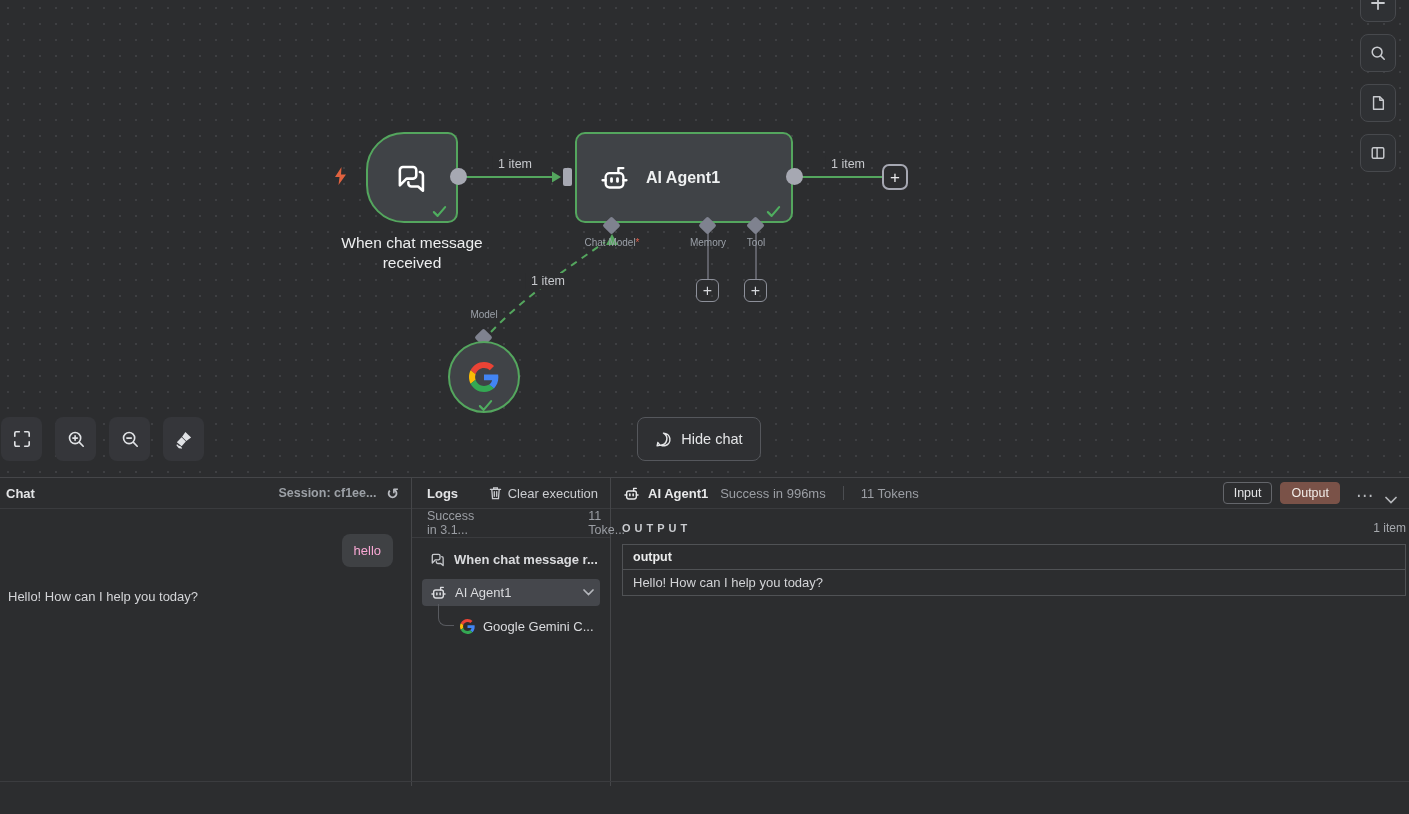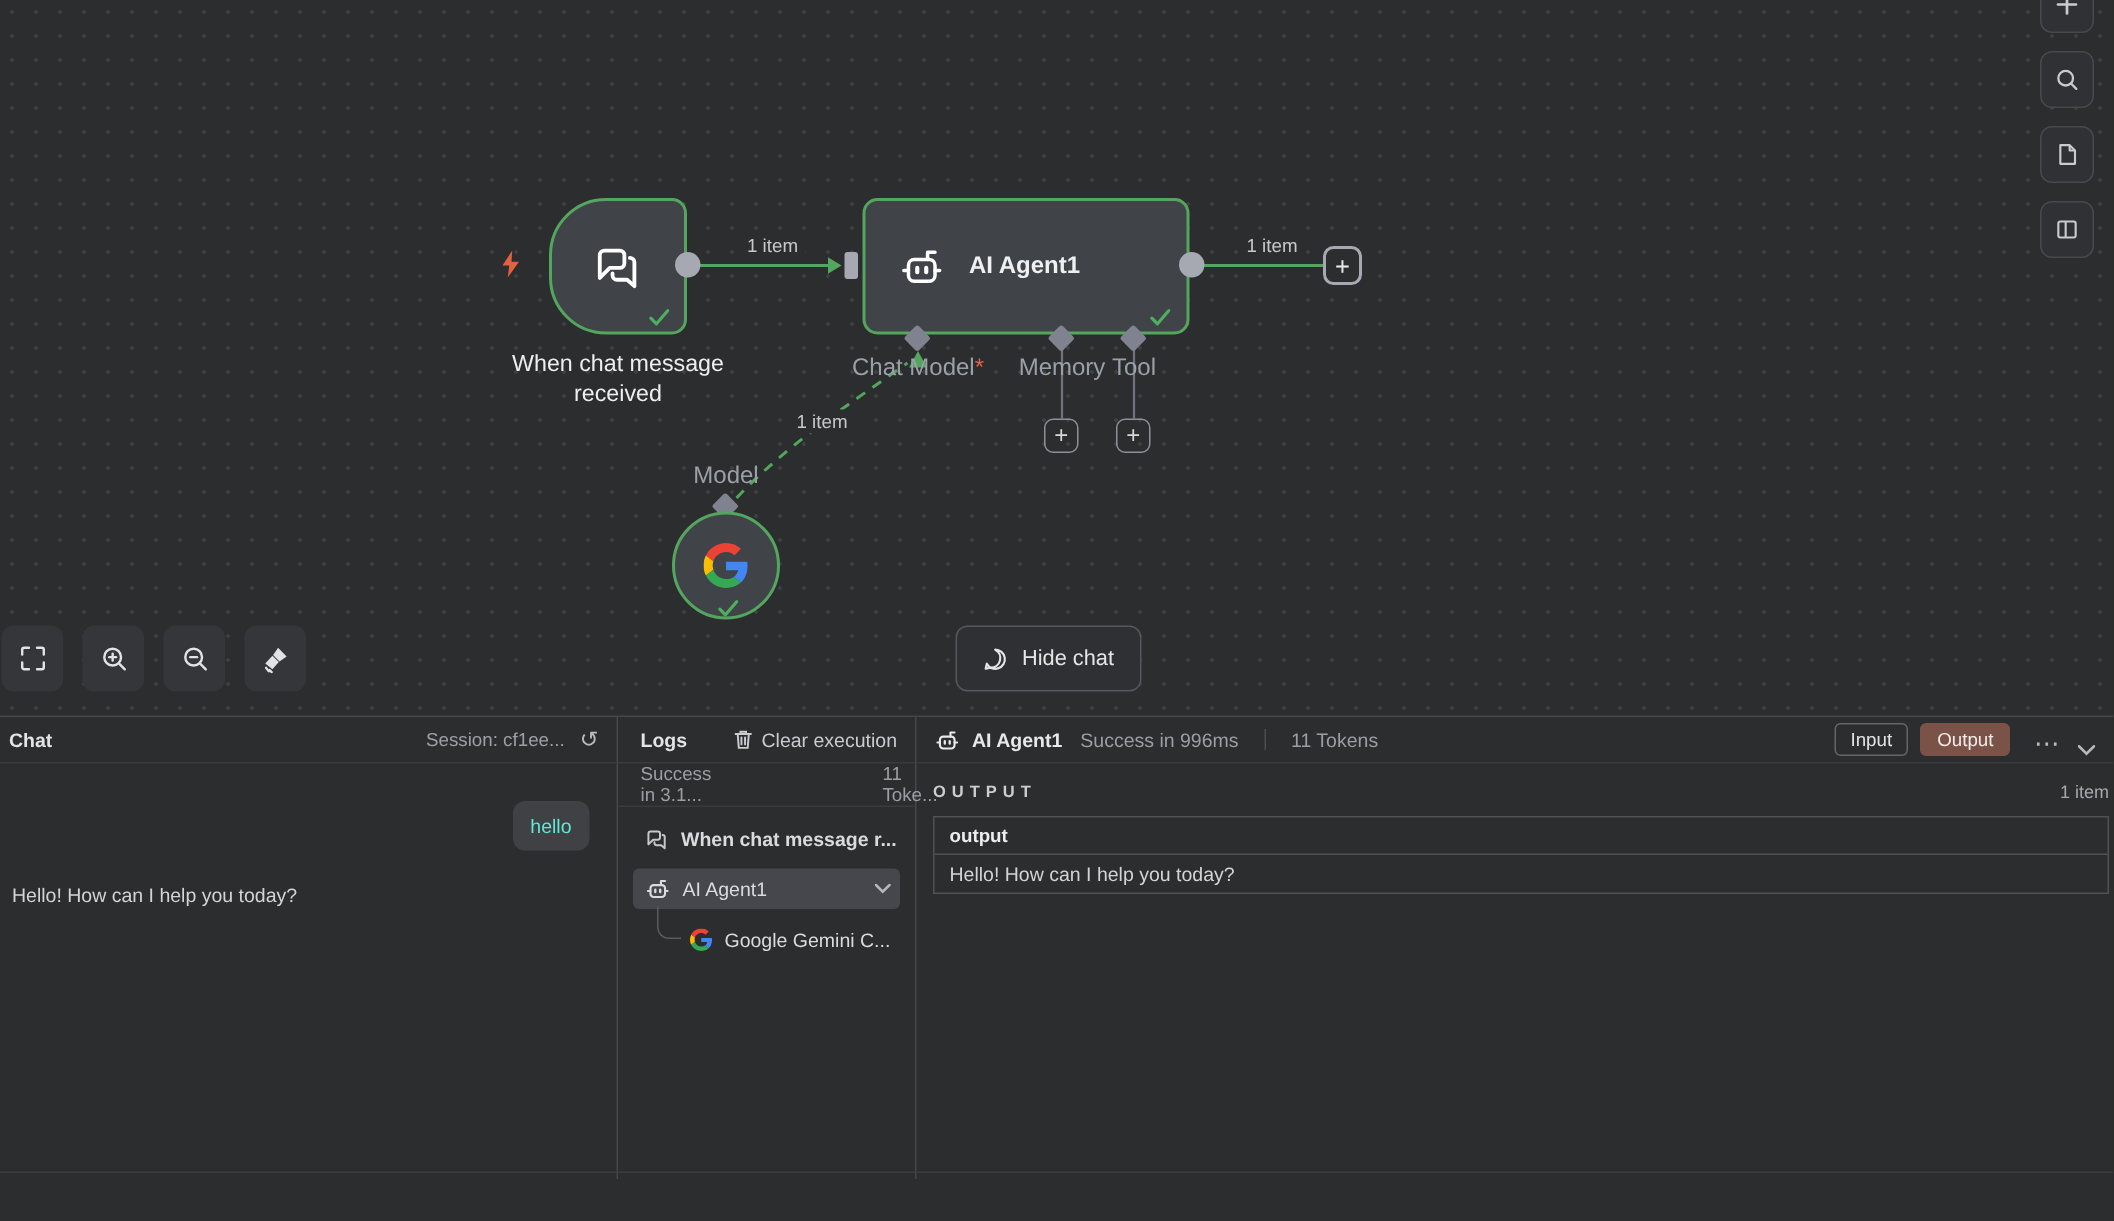--- a/index.html
+++ b/index.html
@@ -38,21 +38,21 @@
   .port-input-bar { position:absolute; left:563px; top:168px; width:9px; height:18px;
     border-radius:2px; background:#a6a8b2; }
 
   .diamond { position:absolute; width:13px; height:13px; background:#7f828f;
     border-radius:2px; transform:rotate(45deg); }
   .d-chatmodel { left:605px; top:219px; }
   .d-memory   { left:701px; top:219px; }
   .d-tool     { left:749px; top:219px; }
   .d-model    { left:477px; top:331px; }
 
-  .port-label { position:absolute; font-size:16px; color:#9ba0a8; transform:translateX(-50%);
+  .port-label { position:absolute; font-size:10px; color:#9ba0a8; transform:translateX(-50%);
     white-space:nowrap; }
   .pl-chatmodel { left:612px; top:237px; }
   .pl-memory { left:708px; top:237px; }
   .pl-tool { left:756px; top:237px; }
   .pl-model { left:484px; top:309px; }
   .req { color:#e0604d; }
 
   .edge-label { position:absolute; font-size:12.5px; color:#c6c8cc; transform:translateX(-50%);
     background:#2c2d2f; padding:1px 5px; white-space:nowrap; }
   .el-1 { left:515px; top:156px; }
@@ -88,25 +88,25 @@
   .bottom { position:absolute; left:0; top:477px; width:1409px; height:309px;
     border-top:1px solid #454649; display:flex; background:#2c2d2f; }
   .bottom::after { content:""; position:absolute; left:0; right:0; bottom:4px;
     border-top:1px solid #3b3c3f; }
   .panel-header { height:31px; display:flex; align-items:center; justify-content:space-between;
     border-bottom:1px solid #3a3b3e; }
   .panel-title { font-size:13px; font-weight:600; color:#e3e4e6; }
 
   .chat-panel { width:412px; border-right:1px solid #454649; display:flex; flex-direction:column; }
   .chat-panel .panel-header { padding:0 12px 0 6px; }
-  .chat-session { display:flex; align-items:flex-start; gap:10px; font-size:12.5px; color:#9ca0a6; }
+  .chat-session { display:flex; align-items:flex-start; gap:10px; font-size:12.5px; color:#9ca0a6;font-weight:bold; }
   .undo-glyph { font-size:15px; color:#b9bbc0; cursor:pointer; line-height:1; }
   .chat-body { position:relative; flex:1; }
   .chat-bubble-user { position:absolute; right:18px; top:25px; background:#3f4144;
-    border-radius:8px; padding:9px 12px; font-size:13px; color:#5eead4;text-align:right; }
+    border-radius:8px; padding:9px 12px; font-size:13px; color:#f9a8d4;text-align:right; }
   .chat-msg-ai { position:absolute; left:8px; top:80px; font-size:13px; color:#d3d4d7; }
 
   .logs-panel { width:199px; border-right:1px solid #454649; display:flex; flex-direction:column; }
   .logs-panel .panel-header { padding:0 12px 0 15px; }
   .clear-exec { display:flex; align-items:center; gap:6px; font-size:13px; color:#caccd0; cursor:pointer; }
   .logs-summary { height:29px; display:flex; align-items:center; padding-left:15px;
     border-bottom:1px solid #3a3b3e; font-size:12.5px; color:#9b9ea4;gap:48px; }
   .vdiv { width:1px; height:14px; background:#4b4d51; margin:0 9px; }
   .logs-rows { position:relative; padding:8px 10px 0 10px; }
   .log-row { height:27px; display:flex; align-items:center; gap:8px; padding-left:8px;

